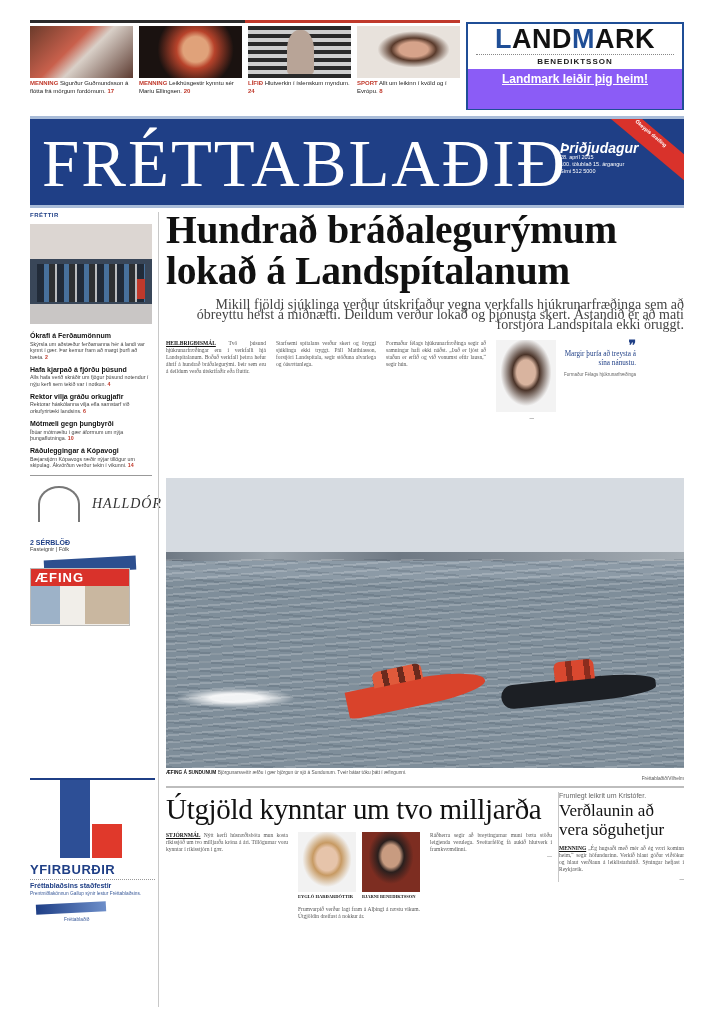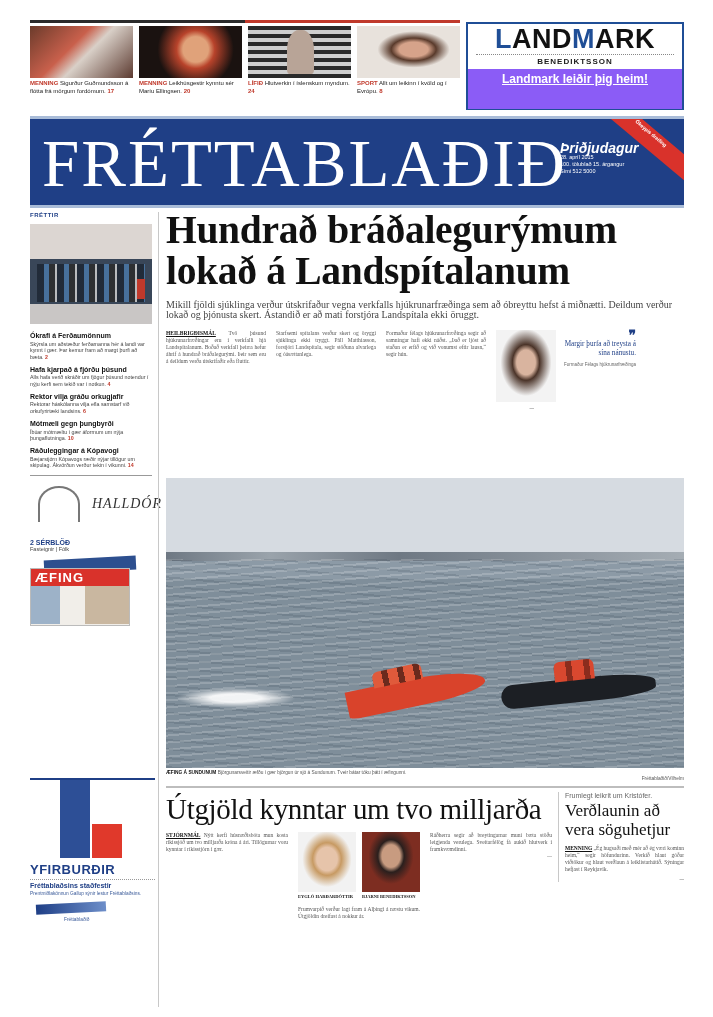--- a/index.html
+++ b/index.html
@@ -78,21 +78,21 @@
   .ad-yfir .tag { font-size: 7px; font-weight: bold; color: #1f3f86; margin-top: 2px; border-top: 1px dotted #999; padding-top: 2px; }
   .ad-yfir .fine { font-size: 4.8px; line-height: 6px; color: #3a5a99; margin-top: 2px; }
   .ad-yfir .strip { margin: 6px 0 0 6px; width: 70px; height: 10px; background: linear-gradient(90deg,#1f3f86,#6d8ec9); transform: rotate(-3deg); }
   .ad-yfir .foot { font-size: 4.8px; color: #3a5a99; margin: 4px 0 0 34px; }
 
   .vdivider { position: absolute; left: 128px; top: 192px; width: 1px; height: 795px; background: #c8c8c8; }
 
   
   .lead { position: absolute; left: 136px; top: 190px; width: 518px; }
   .lead .headline { font-family: "Liberation Serif", serif; font-weight: bold; font-size: 39.5px; line-height: 41px; color: #111; letter-spacing: -0.3px; }
-  .lead .deck { font-family: "Liberation Serif", serif; font-size: 10px; line-height: 10px; color: #444; margin-top: 8px; }
+  .lead .deck { font-family: "Liberation Serif", serif; font-size: 14px; line-height: 10px; color: #444; margin-top: 8px; text-align: right; }
   .lead .cols { display: flex; gap: 10px; margin-top: 10px; }
   .lead .col { width: 100px; font-family: "Liberation Serif", serif; font-size: 5.5px; line-height: 6.9px; color: #555; text-align: justify; }
   .lead .col .kick { font-weight: bold; color: #111; text-decoration: underline; }
   .lead .quote { width: 140px; display: flex; gap: 4px; }
   .lead .quote .portrait { width: 60px; height: 72px; background: radial-gradient(ellipse at 50% 45%, #d9b49f 0 22%, #4b3429 32%, #f3f3f3 60%); }
   .lead .quote .qtext { flex: 1; text-align: right; }
   .lead .quote .qmark { color: #1f3f86; font-weight: bold; font-size: 14px; line-height: 10px; }
   .lead .quote .qbody { font-family: "Liberation Serif", serif; font-weight: normal; font-size: 7.2px; line-height: 9px; color: #1f3f86; }
   .lead .quote .qattr { font-size: 4.5px; line-height: 5.5px; color: #666; margin-top: 4px; }
   .lead .byline { font-size: 4.5px; color: #555; text-align: right; margin: 4px 150px 0 0; }
@@ -122,21 +122,21 @@
   .second .col { width: 122px; font-family: "Liberation Serif", serif; font-size: 5.5px; line-height: 6.9px; color: #555; text-align: justify; }
   .second .col .kick { font-weight: bold; color: #111; text-decoration: underline; }
   .second .mugs { display: flex; gap: 6px; }
   .second .mug { width: 58px; }
   .second .mug .img { height: 60px; }
   .second .mug .name { font-size: 4.5px; font-weight: bold; color: #111; line-height: 6px; margin-top: 2px; }
   .m1 { background: radial-gradient(ellipse at 50% 45%, #e6c4aa 0 25%, #c79a63 35%, #f2f2f2 60%); }
   .m2 { background: radial-gradient(ellipse at 50% 40%, #c89b80 0 22%, #2a1f1d 32%, #7d2d21 55%); }
   .second .end { text-align: right; font-size: 5px; color: #111; }
 
-  .rightbox { position: absolute; left: 528px; top: 772px; width: 126px; border-left: 1px solid #c8c8c8; padding-left: 6px; }
+  .rightbox { position: absolute; left: 528px; top: 772px; width: 126px; border-left: 1px solid #c8c8c8; }
   .rightbox .kicker { font-size: 7px; color: #666; }
   .rightbox .headline { font-family: "Liberation Serif", serif; font-size: 17px; line-height: 19px; color: #111; margin-top: 2px; }
   .rightbox .body { font-family: "Liberation Serif", serif; font-size: 5.5px; line-height: 6.9px; color: #555; margin-top: 6px; text-align: justify; }
   .rightbox .body .kick { font-weight: bold; color: #111; text-decoration: underline; }
   .rightbox .byline { font-size: 4.5px; color: #555; text-align: right; margin-top: 4px; }
 </style>
 </head>
 <body>
 
 <div class="page">

